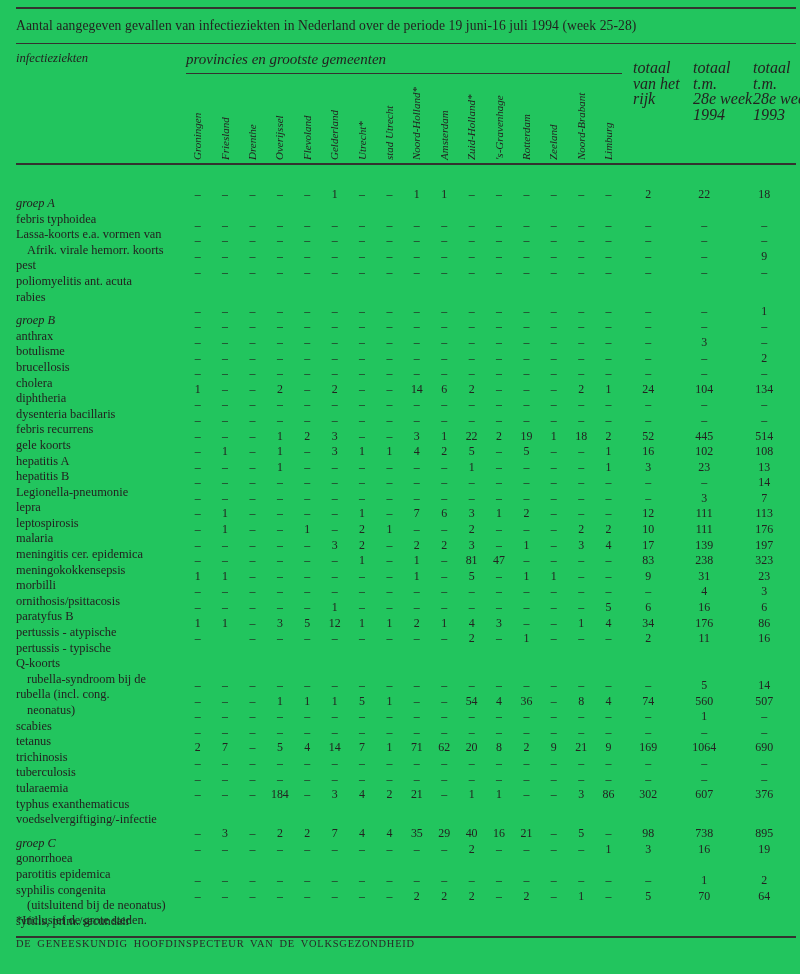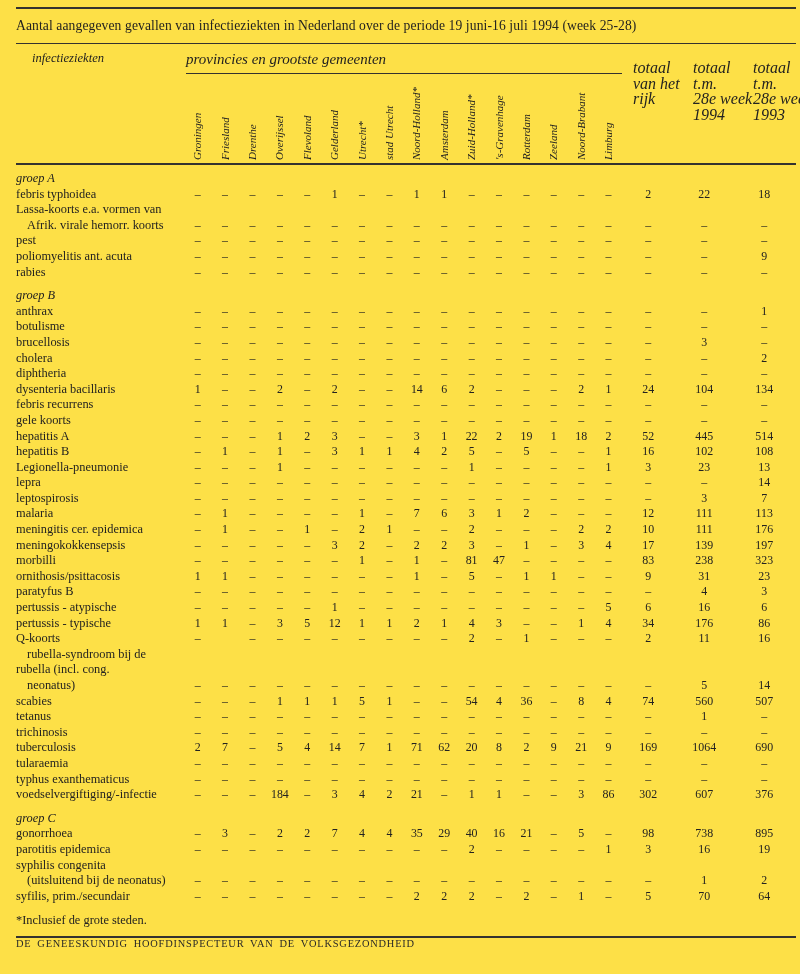--- a/index.html
+++ b/index.html
@@ -1,43 +1,43 @@
 <!DOCTYPE html>
 <html><head>
 <meta charset="utf-8">
 <style>
   html,body{margin:0;padding:0;background:#f5f5f1;}
   .page{
     position:relative; width:800px; height:974px; box-sizing:border-box;
-    background:#fde047; color:#232220; overflow:hidden;
+    background:#22c55e; color:#232220; overflow:hidden;
     padding:0 4px 0 16px;
     font-family:"Liberation Serif","DejaVu Serif",serif;
   }
   .rule{background:#34322f; height:1px; width:100%;}
   .rule-thick{height:2px;}
   .rule-top{margin-top:7px;}
   .title{font-size:13.6px; margin:9px 0 9px 0; letter-spacing:0.1px; white-space:nowrap;}
   .thead{position:relative; height:119px;}
-  .corner{position:absolute; left:16px; top:7px; font-style:italic; font-size:12.6px;}
+  .corner{position:absolute; left:0; top:7px; font-style:italic; font-size:12.6px;}
   .pgroup{position:absolute; left:170px; top:7px; font-style:italic; font-size:15px;}
   .pgroup-rule{position:absolute; left:170px; top:29px; width:436px; height:1px; background:#34322f;}
   .vlabel{
     position:absolute; bottom:3px; width:17px; height:93px;
     writing-mode:vertical-rl; transform:rotate(180deg);
     font-style:italic; font-size:11px; line-height:17px; white-space:nowrap;
   }
   .totcol{position:absolute; top:16px; font-style:italic; font-size:16px; line-height:15.5px; white-space:nowrap;}
   .tbody{margin-top:6px;}
   .section + .section{margin-top:8px;}
   .trow{
     display:grid;
     grid-template-columns:168px repeat(16,27.4px) 52px 60px 60px;
     height:15.6px; line-height:15.6px; font-size:11.9px;
   }
-  .lbl{font-size:12.4px; white-space:nowrap; overflow:visible; text-align:left;}
+  .lbl{font-size:12.4px; white-space:nowrap; overflow:visible; text-align:left;margin-top:25px;}
   .lbl.indent{padding-left:11px;}
   .group-lbl{font-style:italic;}
   .cell{text-align:center; white-space:nowrap;}
   .footnote{margin-top:9px; font-size:12.4px; height:15px; line-height:15px;}
   .footer-rule{margin-top:8px; height:2px;}
   .footer{
     margin-top:0; font-size:10.4px; letter-spacing:0.8px; word-spacing:2.5px;
     font-family:"Liberation Serif","DejaVu Serif",serif; color:#2a2927;
   }
 </style>

